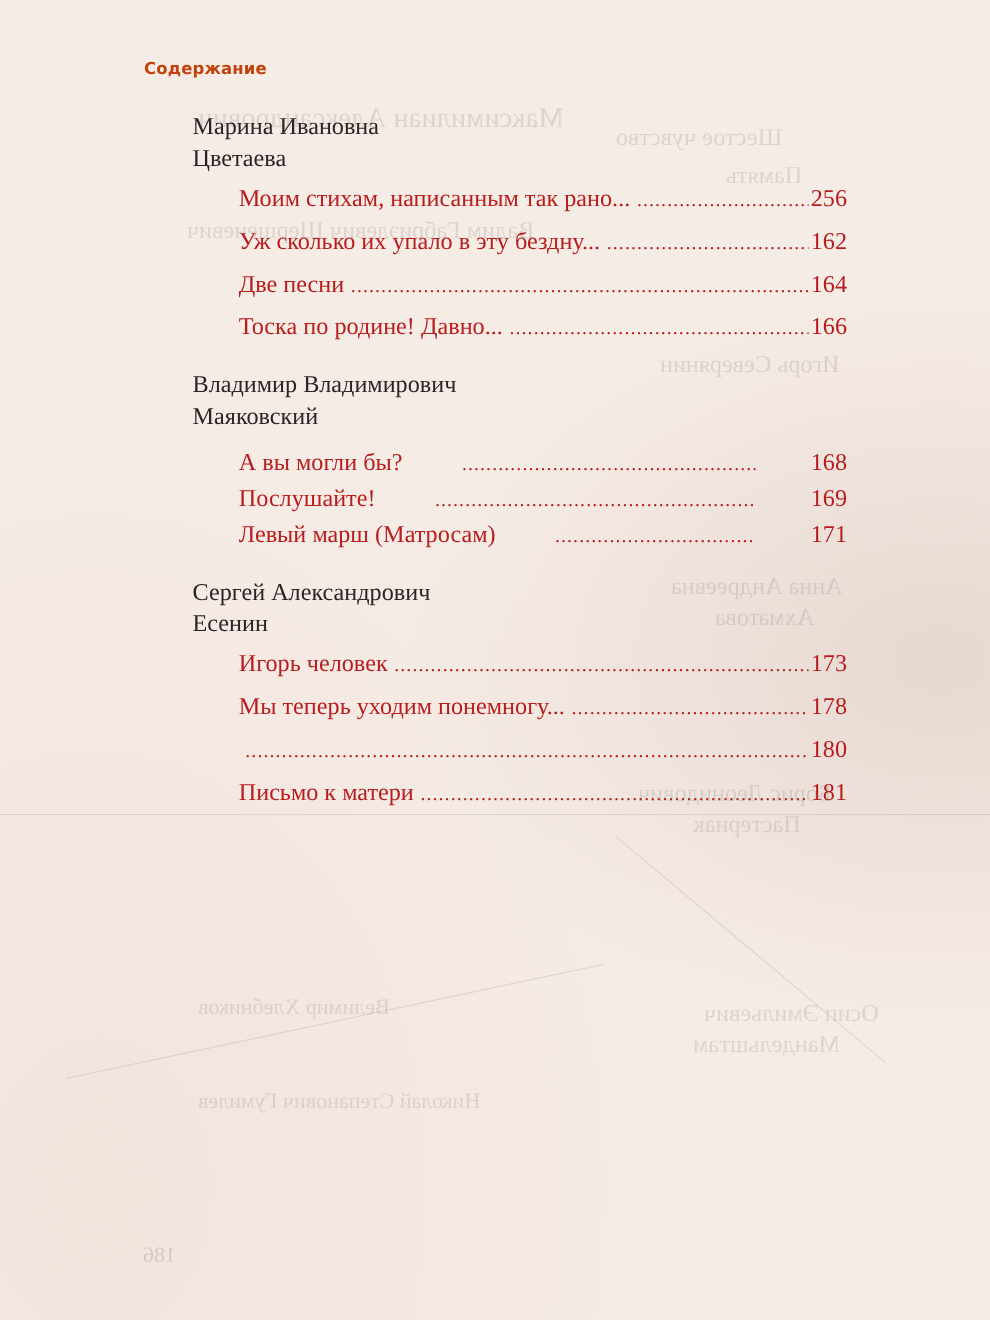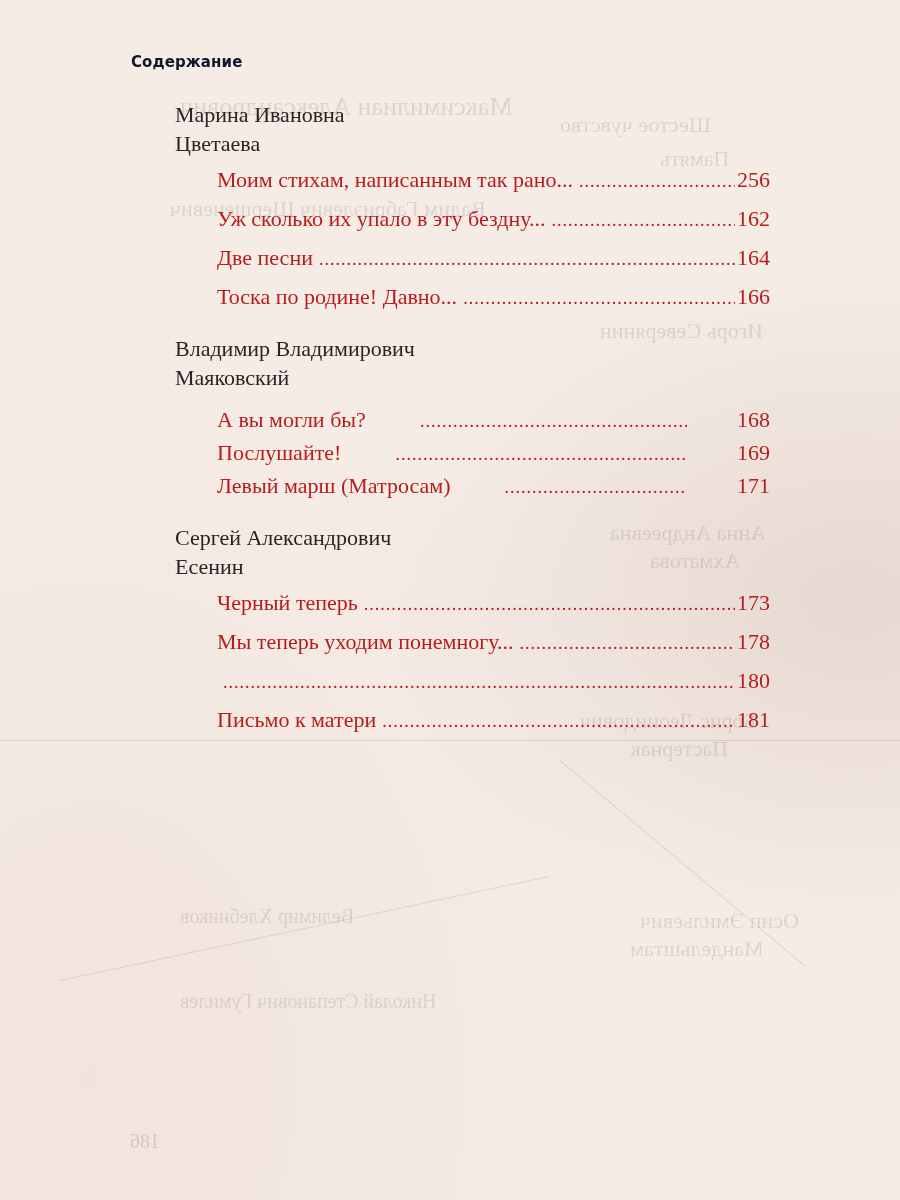--- a/index.html
+++ b/index.html
@@ -37,21 +37,21 @@
       white-space: nowrap;
       transform: scaleX(-1);
     }
     .running-head {
       position: absolute;
       left: 131px;
       top: 53px;
       font-family: "DejaVu Sans", "Liberation Sans", sans-serif;
       font-weight: bold;
       font-size: 15px;
-      color: #0f172a;
+      color: #c2410c;
       letter-spacing: 0.1px;
     }
     .toc {
       position: absolute;
       left: 175px;
       top: 100px;
       width: 595px;
     }
     .author {
       font-size: 22px;
@@ -195,21 +195,21 @@
       </div>
     </div>
 
     <div class="section">
       <div class="author-block">
         <p class="author">Сергей Александрович</p>
         <p class="author">Есенин</p>
       </div>
       <div class="entries">
         <div class="entry">
-          <span class="title">Черный теперь</span>
+          <span class="title">Игорь человек</span>
           <span class="leader"></span>
           <span class="page-num">173</span>
         </div>
         <div class="entry">
           <span class="title">Мы теперь уходим понемногу...</span>
           <span class="leader"></span>
           <span class="page-num">178</span>
         </div>
         <div class="entry">
           <span class="leader"></span>

